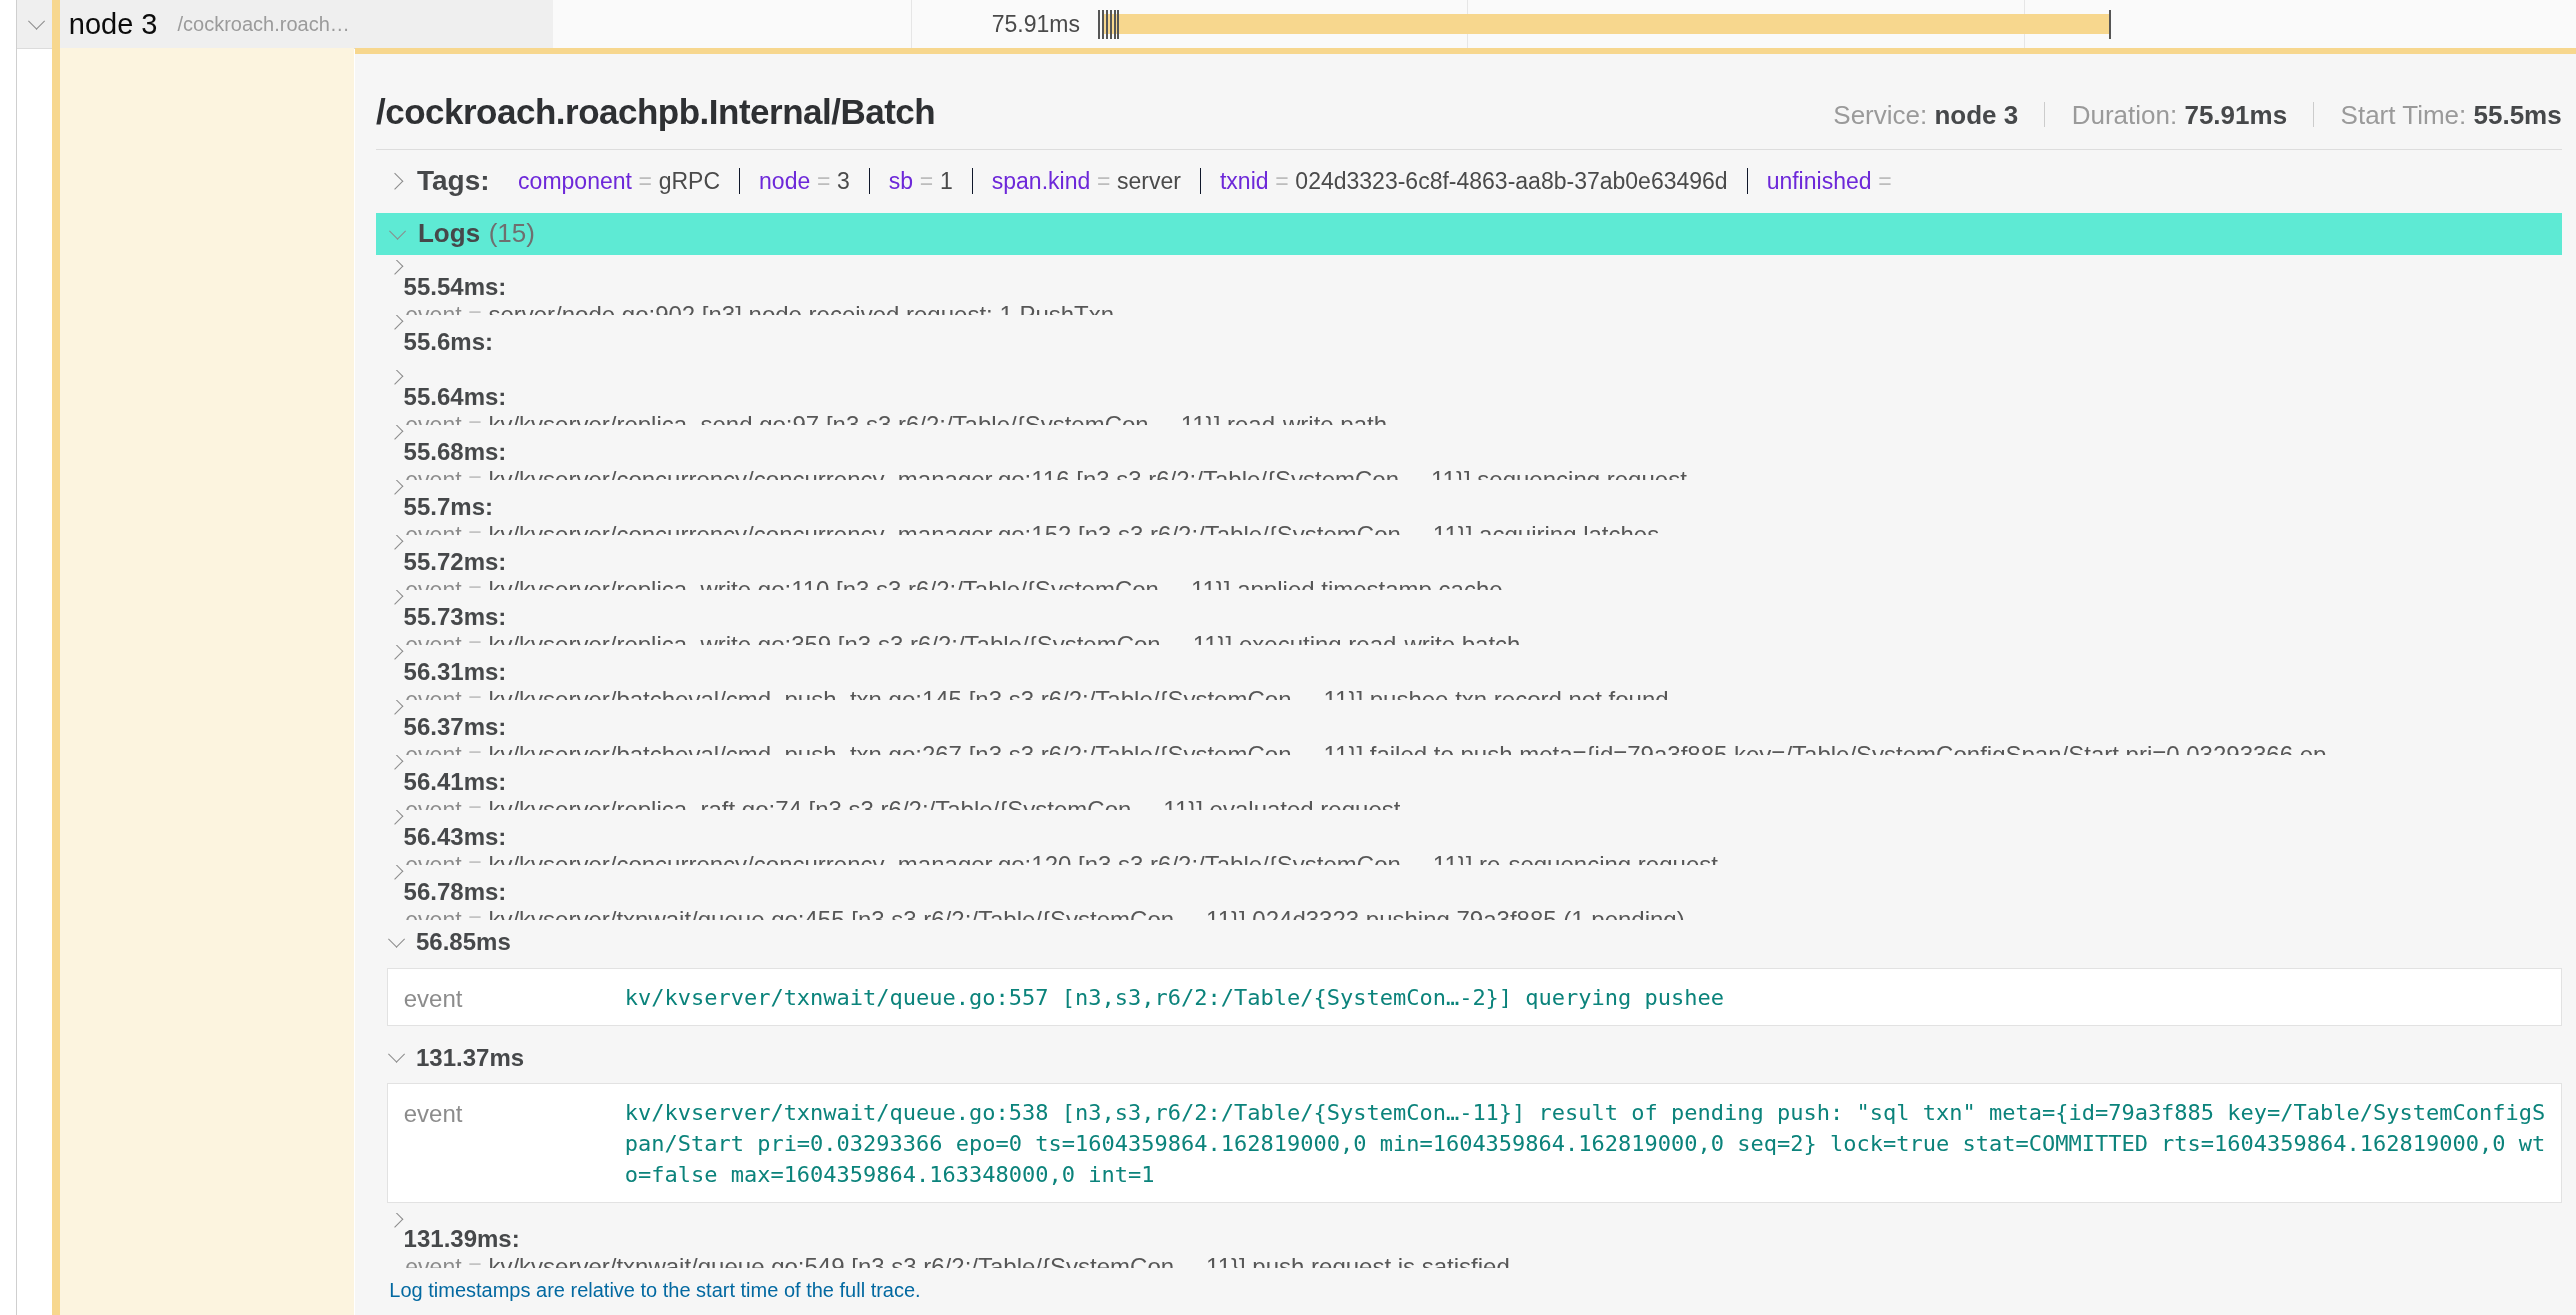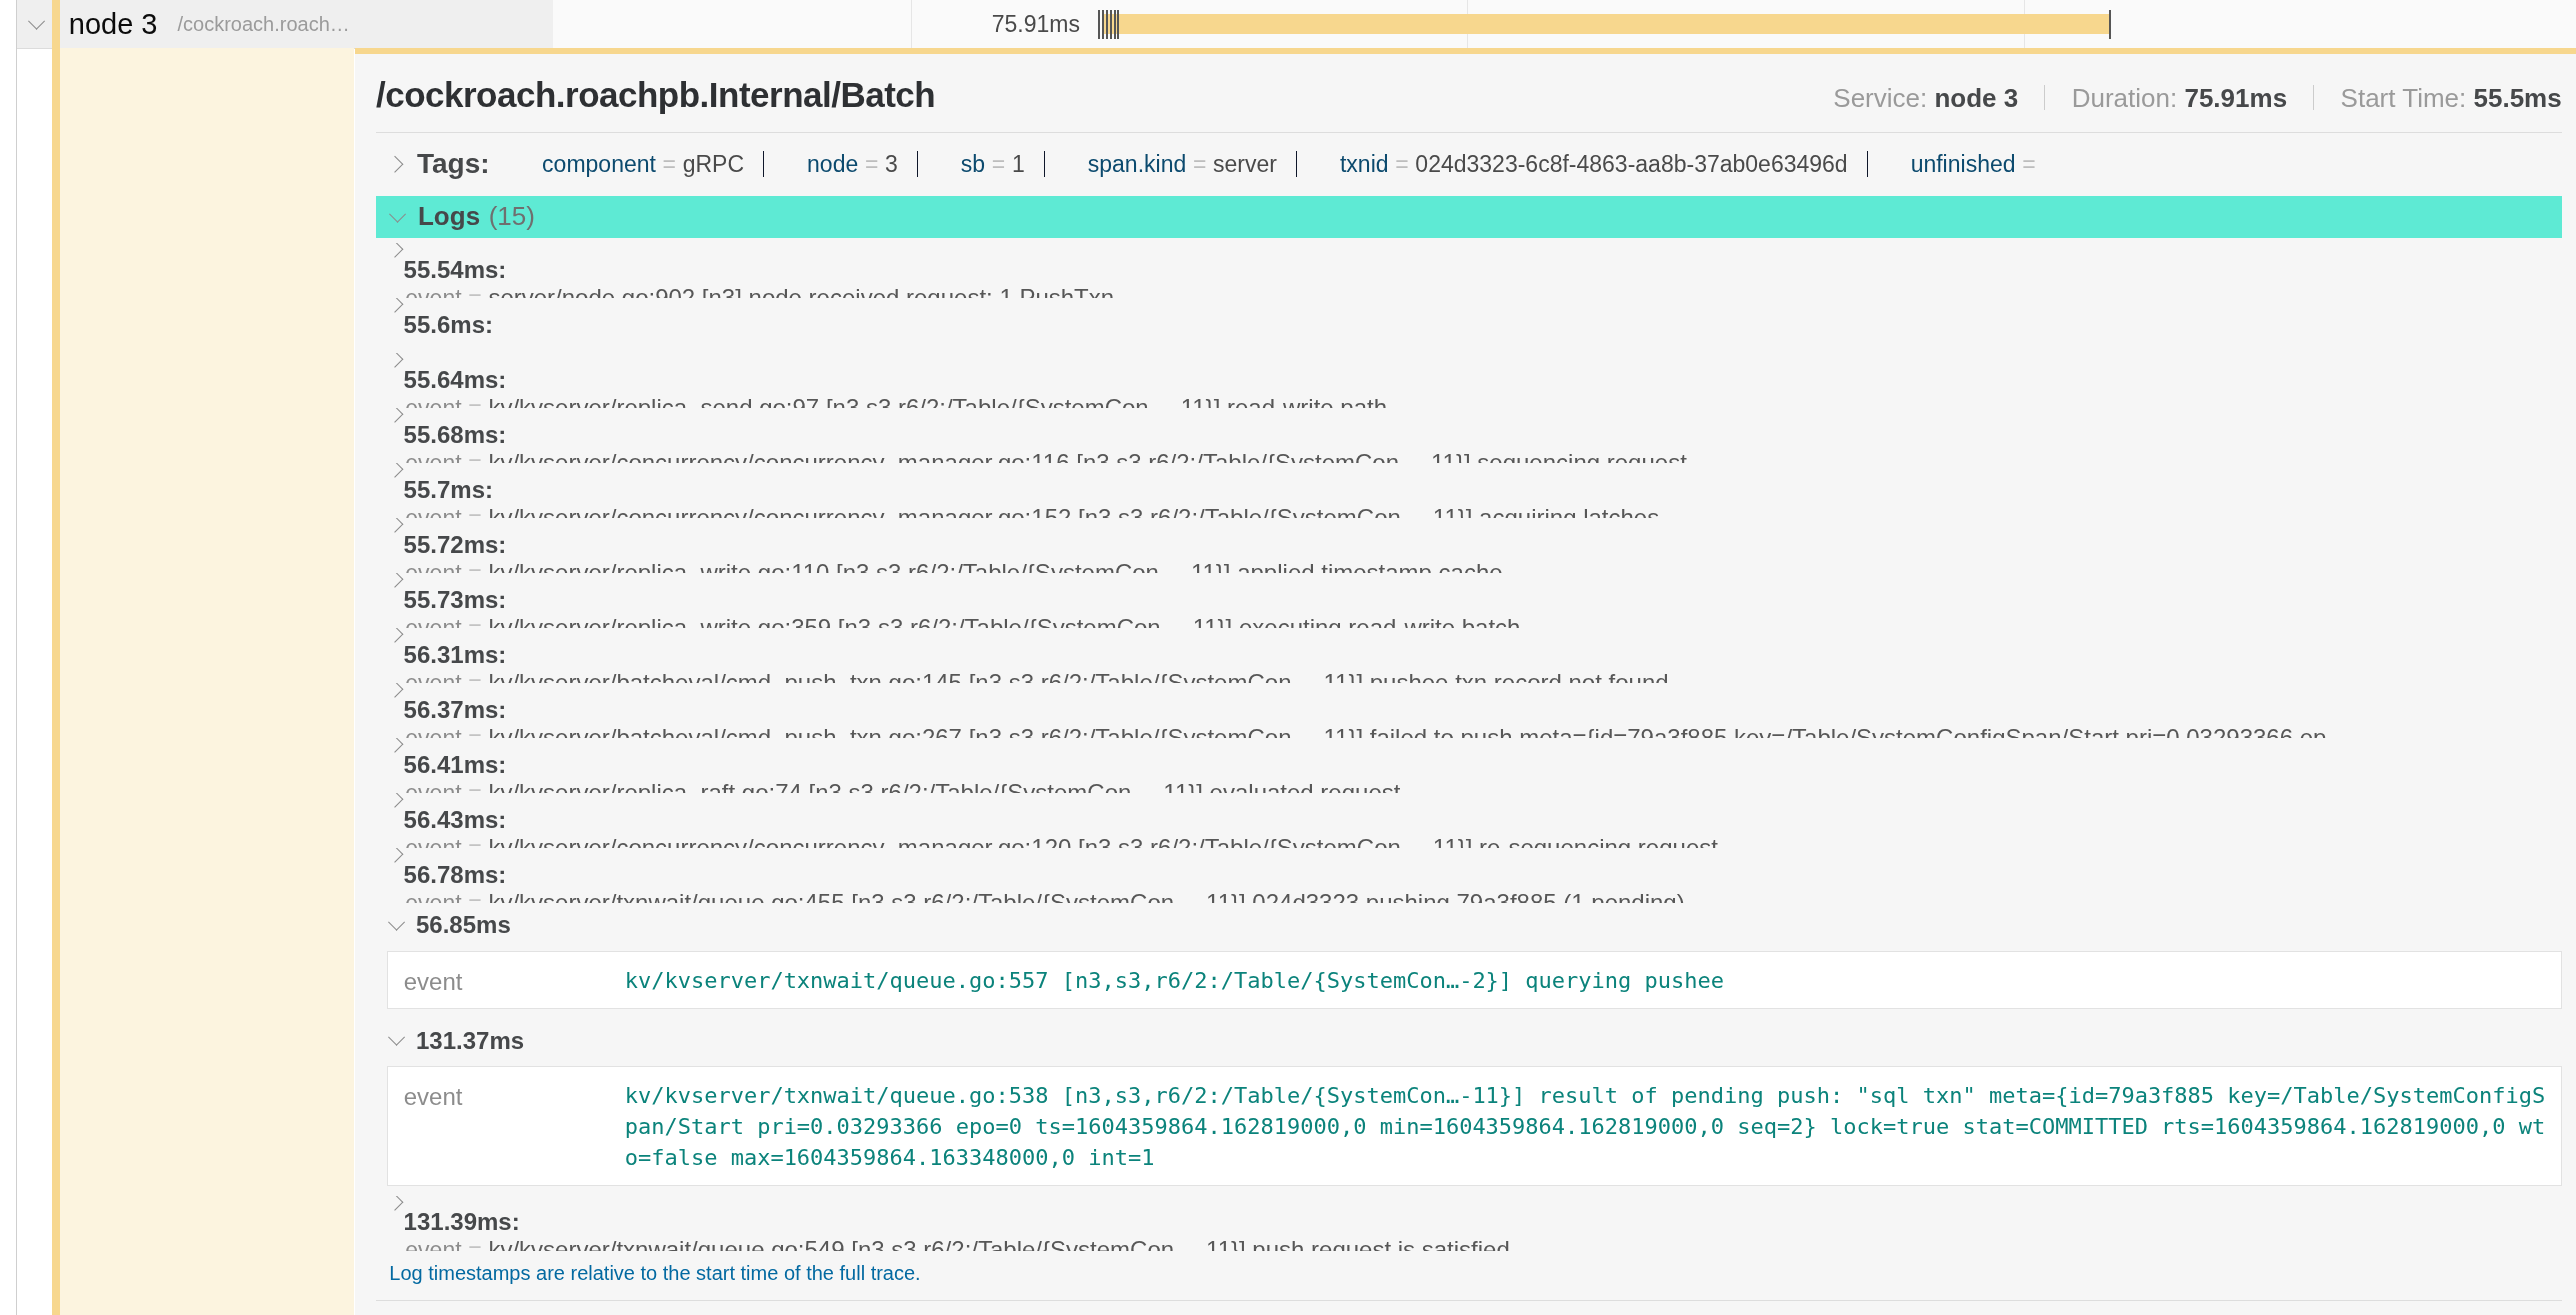--- a/index.html
+++ b/index.html
@@ -24,34 +24,34 @@
   .span-timeline{position:absolute;left:536px;right:0;top:0;bottom:0;}
   .gridline{position:absolute;top:0;bottom:0;width:1px;background:#e6e6e6;}
   .tl-label{position:absolute;top:0;height:100%;display:flex;align-items:center;justify-content:flex-end;
     font-size:23px;color:#4a4a4a;white-space:nowrap;}
   .tl-bar{position:absolute;top:14.3px;height:20px;background:#F7D78E;}
   .tl-tick{position:absolute;top:9.5px;height:29.6px;width:1.9px;background:#565656;}
 
   
   .detail-panel{position:absolute;left:355px;top:48px;right:0;bottom:0;background:#f6f6f6;
     border-top:6.7px solid #F7D78E;padding:0 14.3px 0 21px;box-sizing:border-box;}
-  .title-row{display:flex;align-items:flex-start;padding-top:21px;}
+  .title-row{display:flex;align-items:flex-start;padding-top:38px;}
   .op-title{margin:0;font-size:35px;line-height:40px;font-weight:bold;color:#2e3033;letter-spacing:-0.5px;}
   .meta{margin-left:auto;white-space:nowrap;font-size:26px;color:#9a9a9a;padding-top:7.6px;}
   .meta b{color:#46484a;}
   .meta-sep{display:inline-block;width:1px;height:25px;background:#cccccc;margin:0 19px;vertical-align:-3.8px;}
   .title-divider{height:1px;background:#dddddd;margin-top:17px;}
 
   
   .tags-row{display:flex;align-items:center;margin-top:11.4px;height:40px;font-size:23px;}
   .tags-row .chev{margin-left:13.3px;}
   .tags-label{font-weight:bold;color:#46484a;font-size:28px;margin-left:15.3px;margin-right:9.5px;}
   .tag-item{padding:0 19px;border-left:1px solid #0f172a;white-space:nowrap;}
   .tag-item:first-of-type{border-left:none;}
-  .tag-key{color:#0c4a6e;margin-left:24px;}
+  .tag-key{color:#6d28d9;}
   .tag-eq{color:#bdbdbd;margin:0 6.7px;}
   .tag-val{color:#4a4a4a;}
 
   
   .logs-header{margin-top:11.4px;background:#5eead4;height:42px;display:flex;align-items:center;font-size:26px;}
   .logs-header .chev{margin-left:14.3px;}
   .logs-title{font-weight:bold;color:#46484a;margin-left:15.3px;}
   .logs-count{color:#6f6f6f;margin-left:8.6px;font-weight:normal;}
   .logs-list{margin-top:5.7px;}
   .log-row{height:55px;display:flex;align-items:flex-start;padding-left:13.3px;font-size:24px;overflow:hidden;flex-direction:column;}

